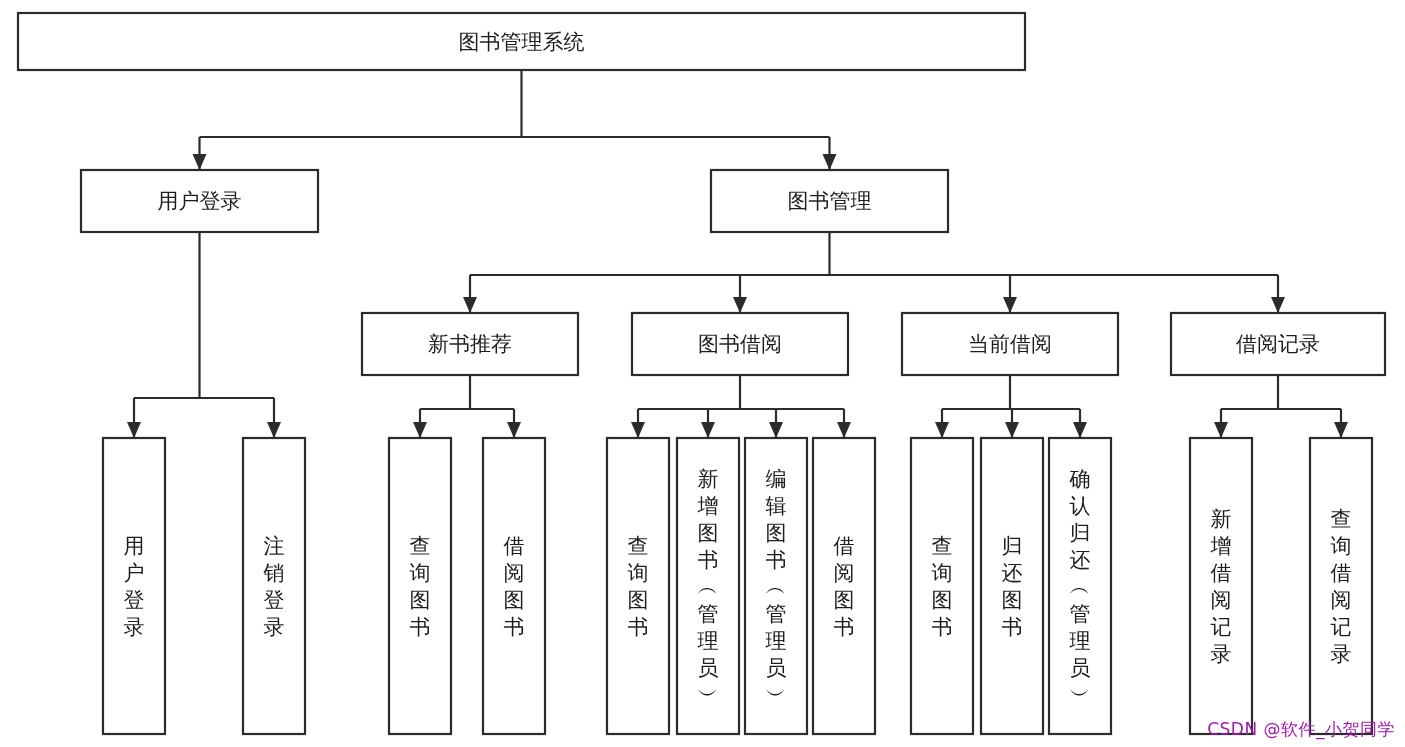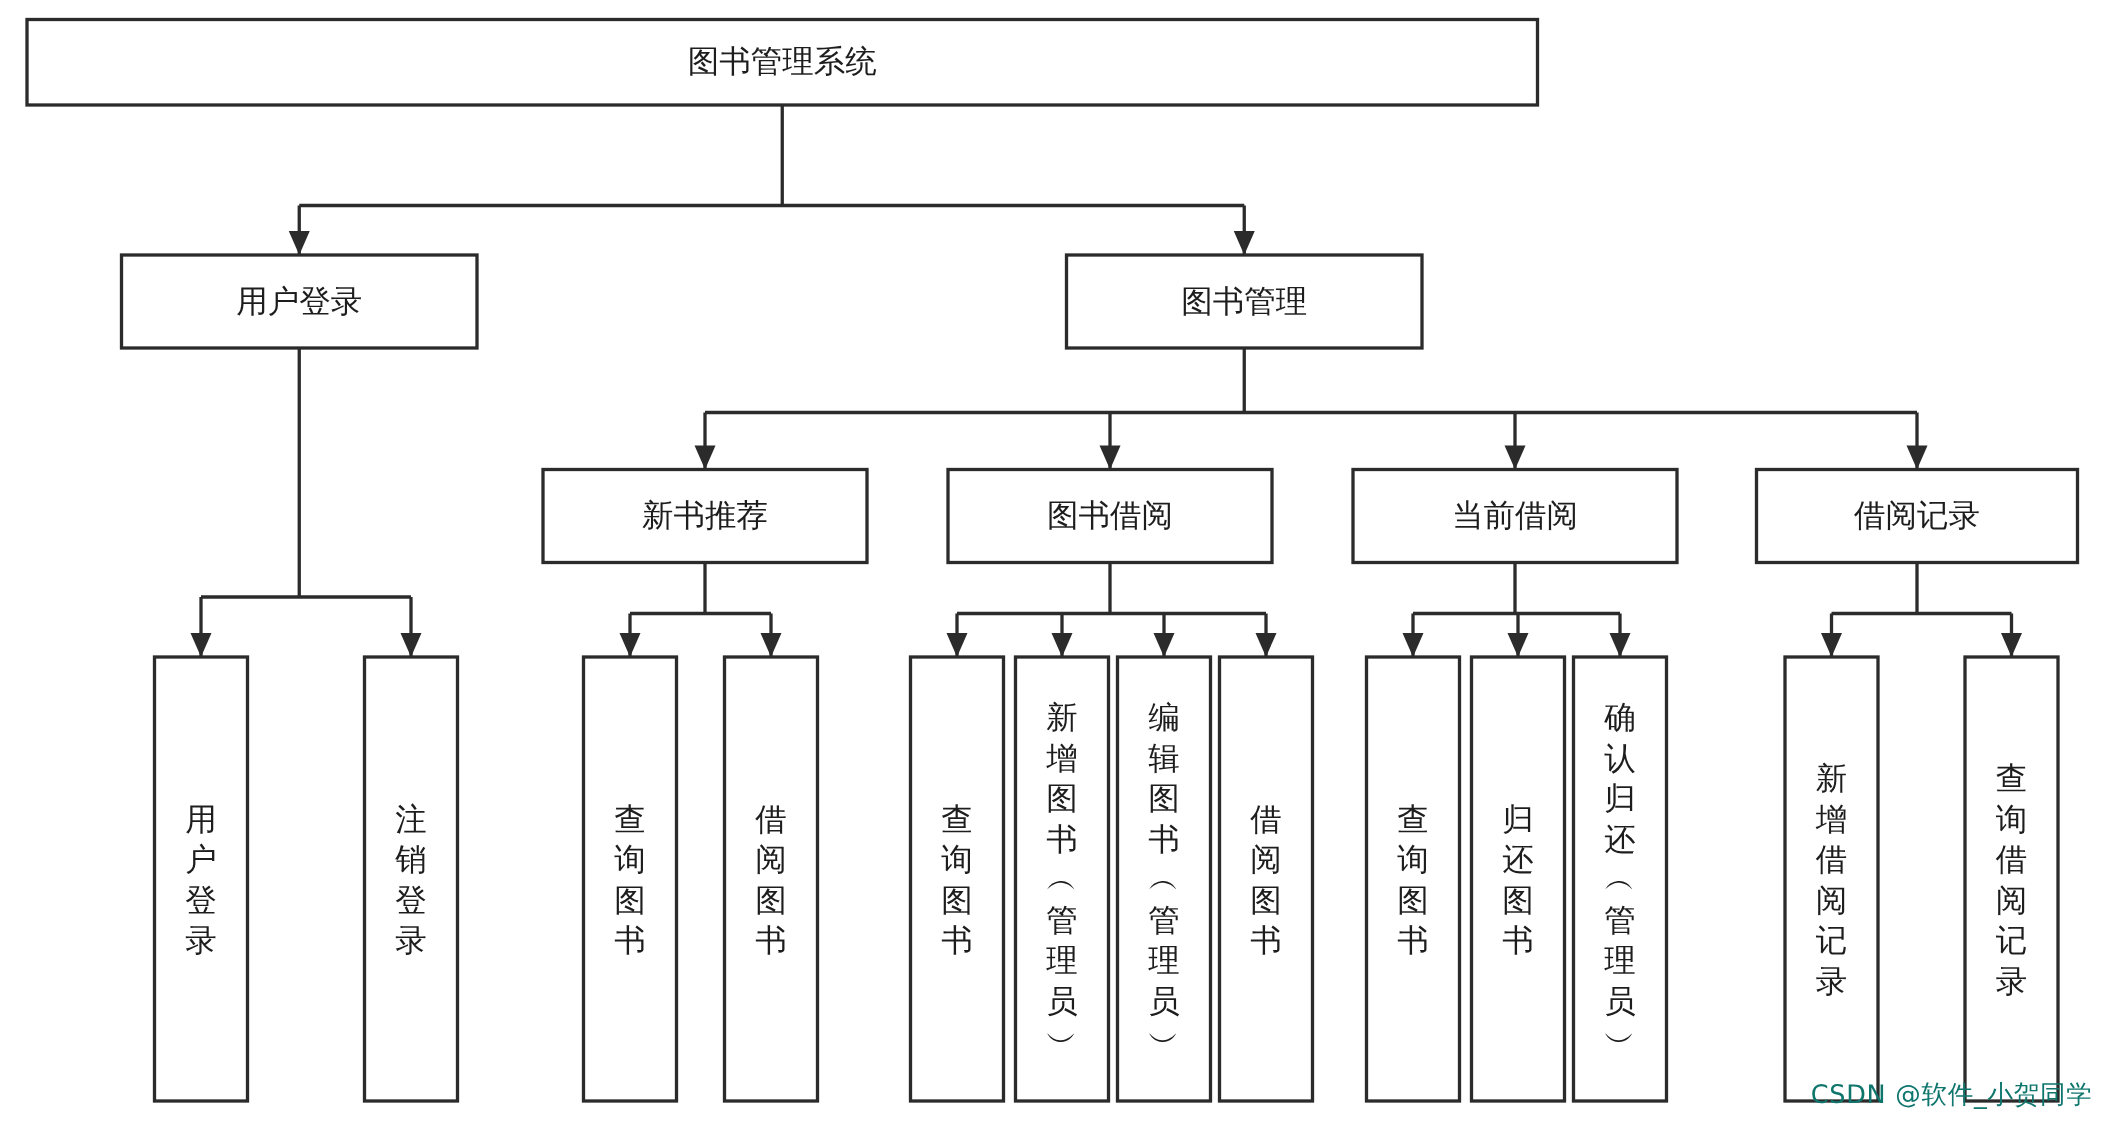--- a/index.html
+++ b/index.html
@@ -53,21 +53,21 @@
     font-family: "DejaVu Sans", "Liberation Sans", sans-serif;
     font-size: 21px;
     text-anchor: middle;
   }
   .watermark {
     position: absolute;
     right: 10px;
     bottom: 6px;
     font-family: "DejaVu Sans", "Liberation Sans", sans-serif;
     font-size: 17px;
-    color: #0f766e;
+    color: #a21caf;
     letter-spacing: 0.5px;
     white-space: nowrap;
     user-select: none;
   }
 </style>
 </head>
 <body>
 
 <div id="diagram-root">
 

